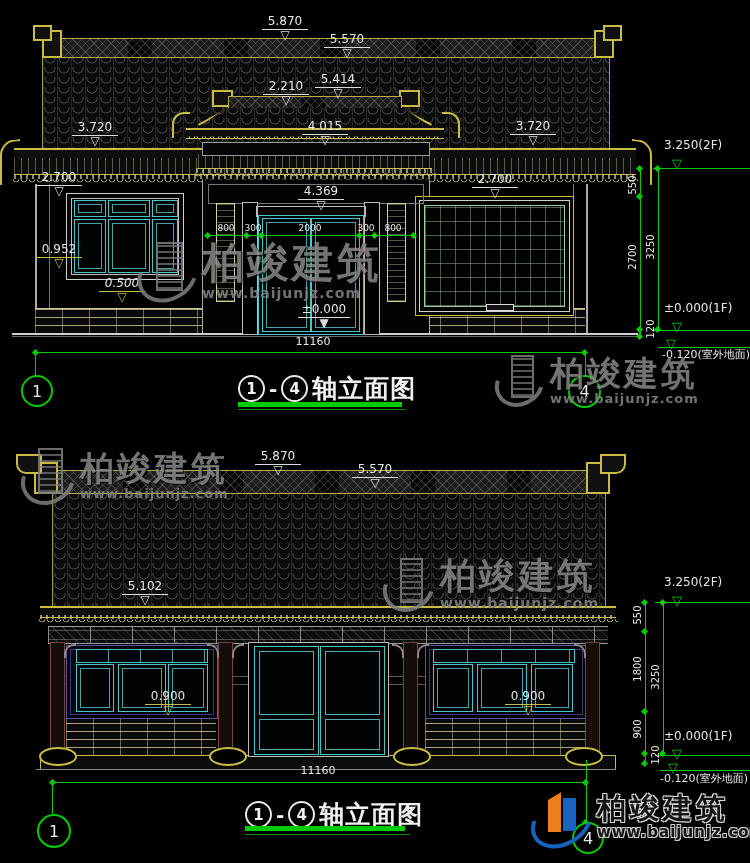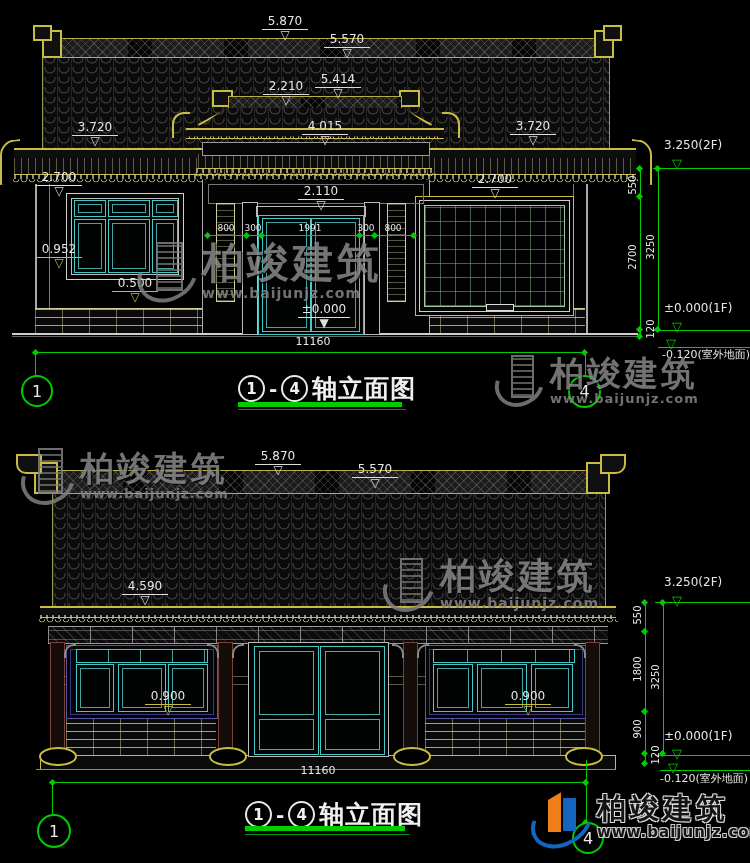--- a/index.html
+++ b/index.html
@@ -184,21 +184,21 @@
 
     <div class="gl" style="left:207px;top:235px;width:206px;height:1px;"></div>
     <div class="node" style="left:205px;top:233px;"></div>
     <div class="node" style="left:244px;top:233px;"></div>
     <div class="node" style="left:259px;top:233px;"></div>
     <div class="node" style="left:357px;top:233px;"></div>
     <div class="node" style="left:372px;top:233px;"></div>
     <div class="node" style="left:411px;top:233px;"></div>
     <div class="dimtext" style="left:211px;top:223px;width:30px;">800</div>
     <div class="dimtext" style="left:238px;top:223px;width:30px;">300</div>
-    <div class="dimtext" style="left:293px;top:223px;width:34px;">1991</div>
+    <div class="dimtext" style="left:293px;top:223px;width:34px;">2000</div>
     <div class="dimtext" style="left:351px;top:223px;width:30px;">300</div>
     <div class="dimtext" style="left:378px;top:223px;width:30px;">800</div>
 
     <div class="lvl" style="left:262px;top:15px;width:46px;">
         <span class="t">5.870</span>
         <span class="bar"></span>
         <span class="tri"></span>
       </div>
     <div class="lvl" style="left:324px;top:33px;width:46px;">
         <span class="t">5.570</span>
@@ -234,30 +234,30 @@
         <span class="t">2.700</span>
         <span class="bar"></span>
         <span class="tri"></span>
       </div>
     <div class="lvl" style="left:472px;top:173px;width:46px;">
         <span class="t">2.700</span>
         <span class="bar"></span>
         <span class="tri"></span>
       </div>
     <div class="lvl" style="left:298px;top:185px;width:46px;">
-        <span class="t">2.110</span>
+        <span class="t">4.369</span>
         <span class="bar"></span>
         <span class="tri"></span>
       </div>
     <div class="lvl olive" style="left:36px;top:243px;width:46px;">
         <span class="t">0.952</span>
         <span class="bar"></span>
         <span class="tri"></span>
       </div>
-    <div class="lvl olive" style="left:112px;top:277px;width:46px;">
+    <div class="lvl olive" style="left:99px;top:277px;width:46px;font-style:italic;">
         <span class="t">0.500</span>
         <span class="bar"></span>
         <span class="tri"></span>
       </div>
     <div class="lvl filled" style="left:298px;top:303px;width:52px;">
         <span class="t">±0.000</span>
         <span class="bar"></span>
         <span class="tri"></span>
       </div>
 
@@ -401,21 +401,21 @@
         <span class="t">5.870</span>
         <span class="bar"></span>
         <span class="tri"></span>
       </div>
     <div class="lvl" style="left:352px;top:33px;width:46px;">
         <span class="t">5.570</span>
         <span class="bar"></span>
         <span class="tri"></span>
       </div>
     <div class="lvl" style="left:122px;top:150px;width:46px;">
-        <span class="t">4.590</span>
+        <span class="t">5.102</span>
         <span class="bar"></span>
         <span class="tri"></span>
       </div>
     <div class="lvl olive" style="left:145px;top:260px;width:46px;">
         <span class="t">0.900</span>
         <span class="bar"></span>
         <span class="tri"></span>
       </div>
     <div class="lvl olive" style="left:505px;top:260px;width:46px;">
         <span class="t">0.900</span>

